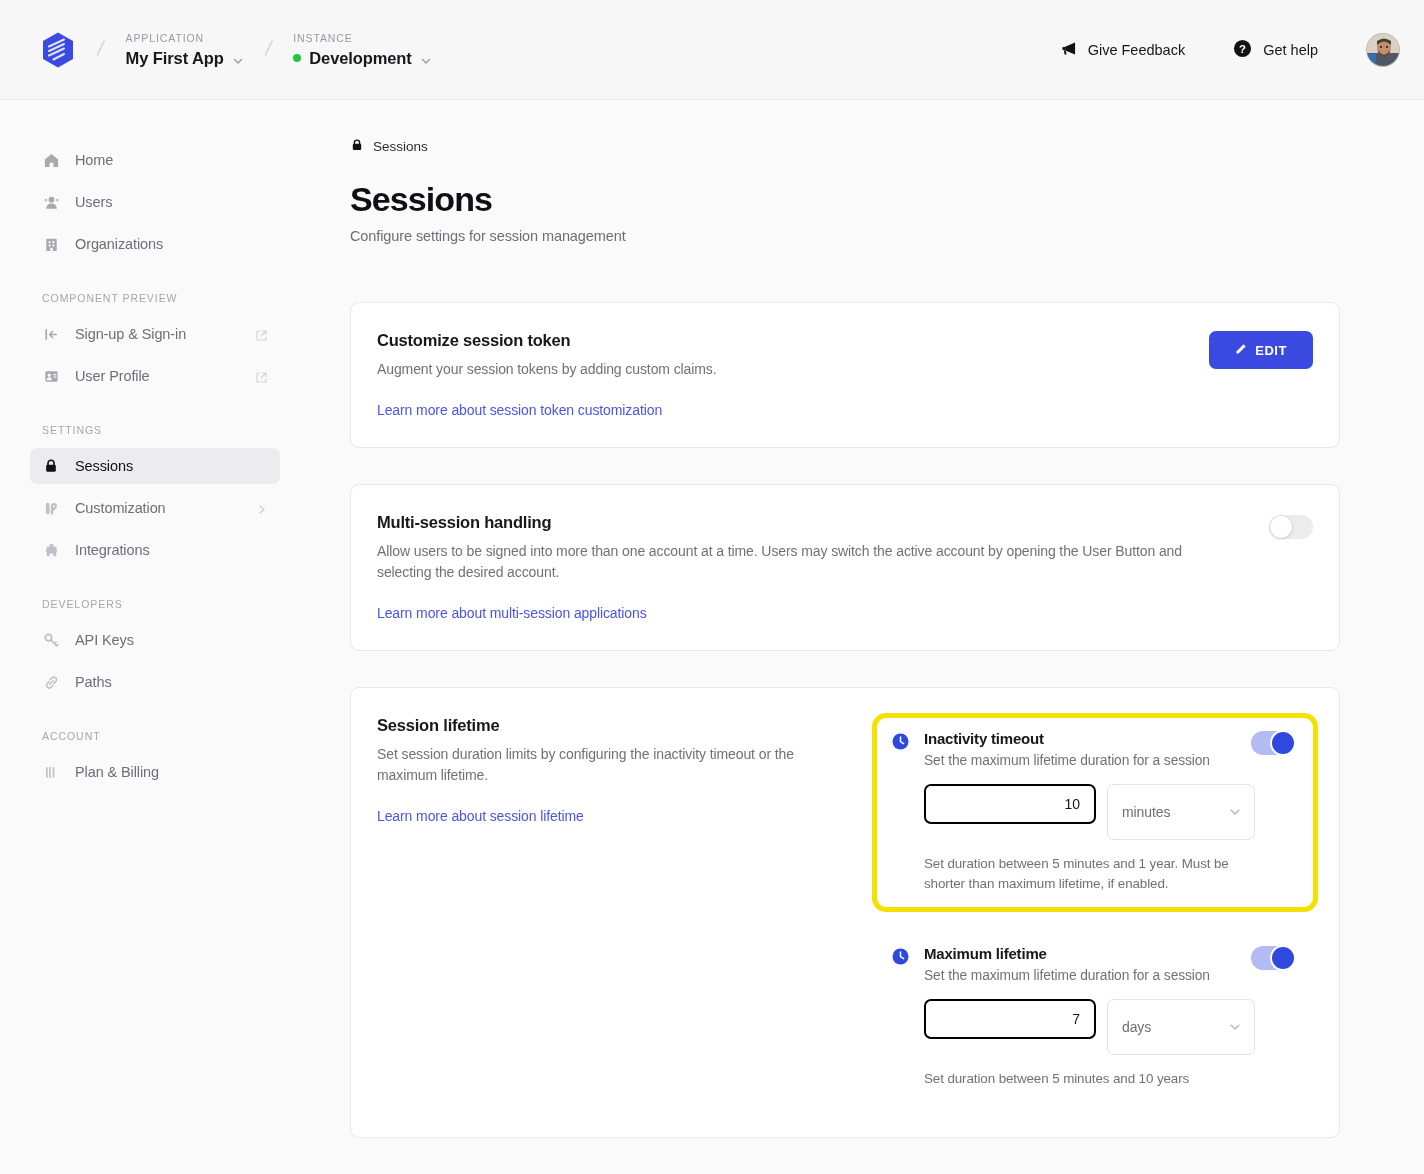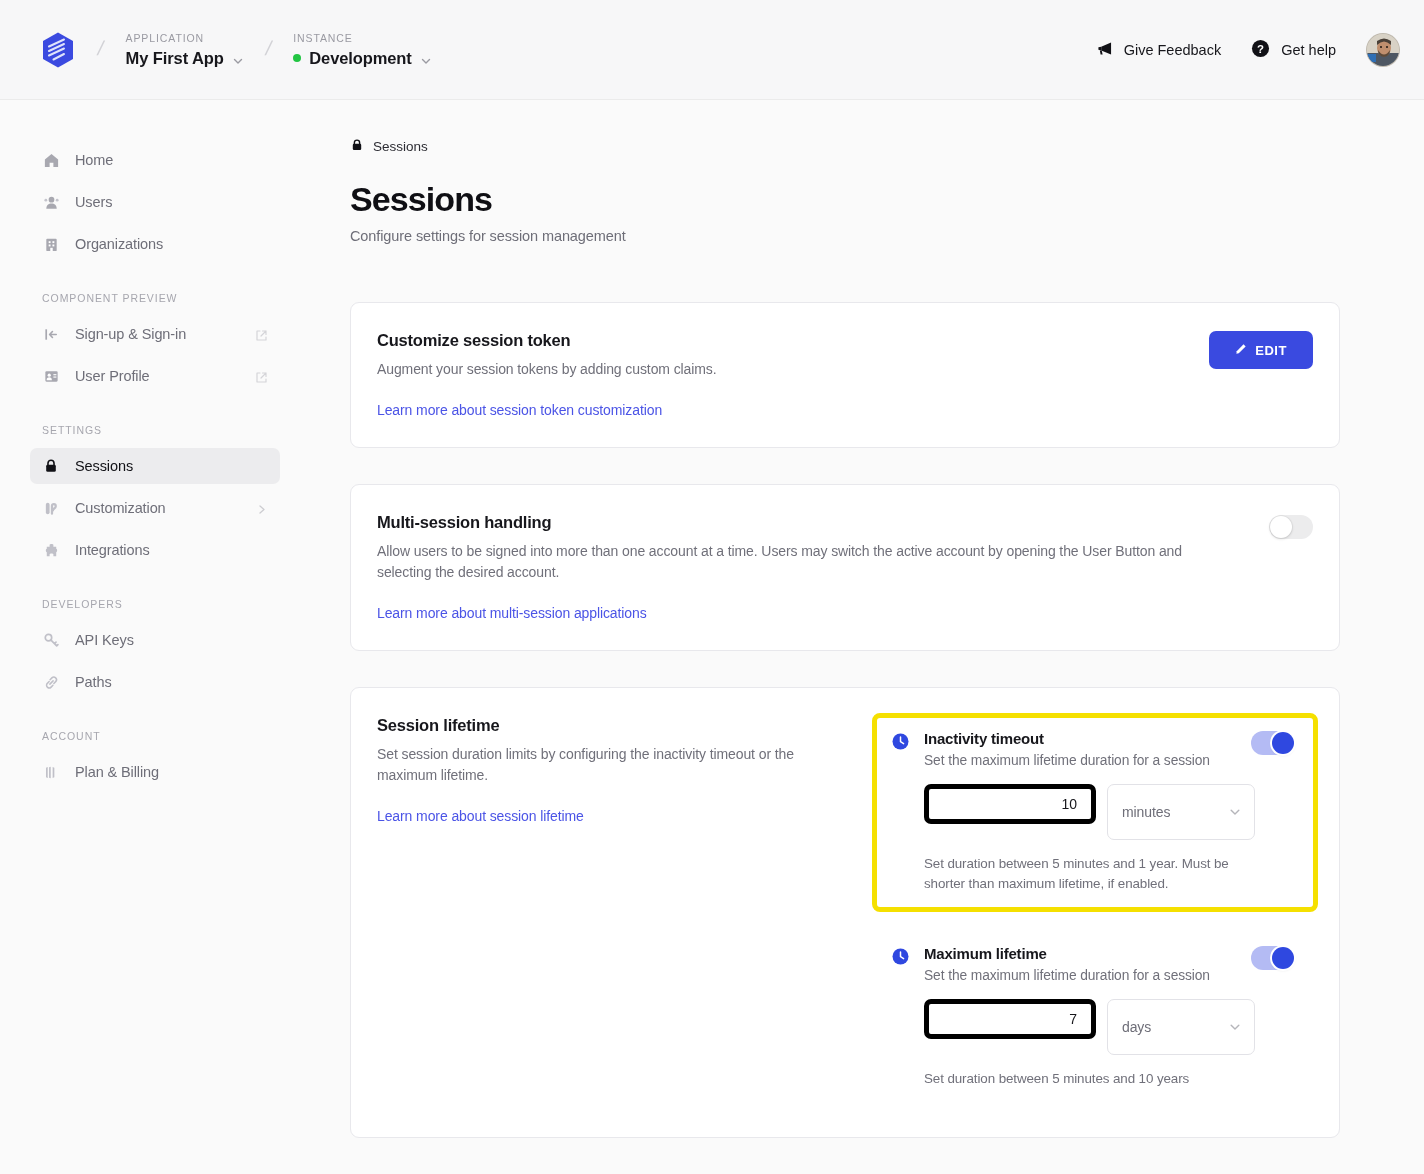--- a/index.html
+++ b/index.html
@@ -33,21 +33,21 @@
   .bc-value {
     display: flex; align-items: center; gap: 8px;
     font-size: 16.5px; font-weight: 700; color: #17171c; letter-spacing: -.1px;
   }
   .chev { width: 12px; height: 12px; flex: 0 0 auto; }
   .dot-green {
     width: 8px; height: 8px; border-radius: 50%;
     background: #22c543; display: inline-block; flex: 0 0 auto;
   }
   .top-right {
-    margin-left: auto; display: flex; align-items: center; gap: 30px;
+    margin-left: auto; display: flex; align-items: center; gap: 48px;
   }
   .top-action {
     display: flex; align-items: center; gap: 11px;
     font-size: 14.5px; color: #17171c; font-weight: 400; cursor: pointer;
   }
   .avatar {
     width: 34px; height: 34px; border-radius: 50%;
     background: #cfc9bd; overflow: hidden; position: relative;
     border: 1px solid rgba(0,0,0,.07); flex: 0 0 auto; cursor: pointer;
   }
@@ -129,34 +129,34 @@
     box-shadow: 0 0 0 2px #fff, 0 1px 3px rgba(0,0,0,.18);
   }
 
   
   .sl-grid { display: flex; gap: 30px; }
   .sl-left { width: 470px; flex: 0 0 470px; }
   .sl-right { flex: 1; padding-top: 2px; }
 
   .opt-block { position: relative; padding: 12px 18px 14px 14px; }
   .opt-block.hl {
-    outline: 5px solid #f5e000; border-radius: 3px;
+    outline: 5px solid #f5e000; border-radius: 9px;
     background: #fff;
   }
   .opt-head { display: flex; align-items: flex-start; gap: 14px; }
   .clock-ic { width: 19px; height: 19px; flex: 0 0 auto; margin-top: 2px; }
   .opt-text { flex: 1; min-width: 0; }
   .opt-title {
     font-size: 15px; font-weight: 700; color: #17171c;
     letter-spacing: -.2px; margin-bottom: 6px;
   }
   .opt-desc { font-size: 13.8px; color: #70707a; letter-spacing: -.1px; }
   .opt-row { display: flex; gap: 11px; margin: 16px 0 0 33px; }
   .num-field {
-    width: 172px; height: 40px; border: 5px solid #000000; border-radius: 7px;
+    width: 172px; height: 40px; border: 2px solid #000000; border-radius: 7px;
     background: #fff; font-family: inherit; font-size: 14px; color: #17171c;
     text-align: right; padding: 0 14px; outline: none;
   }
   .sel-field {
     width: 148px; height: 56px; border: 1px solid #e2e2e7; border-radius: 7px;
     background: #fff; display: flex; align-items: center;
     padding: 0 12px 0 14px; cursor: pointer;
   }
   .sel-val { font-size: 14px; color: #6e6e78; letter-spacing: -.1px; }
   .sel-chev { margin-left: auto; width: 14px; height: 14px; opacity: .5; }

